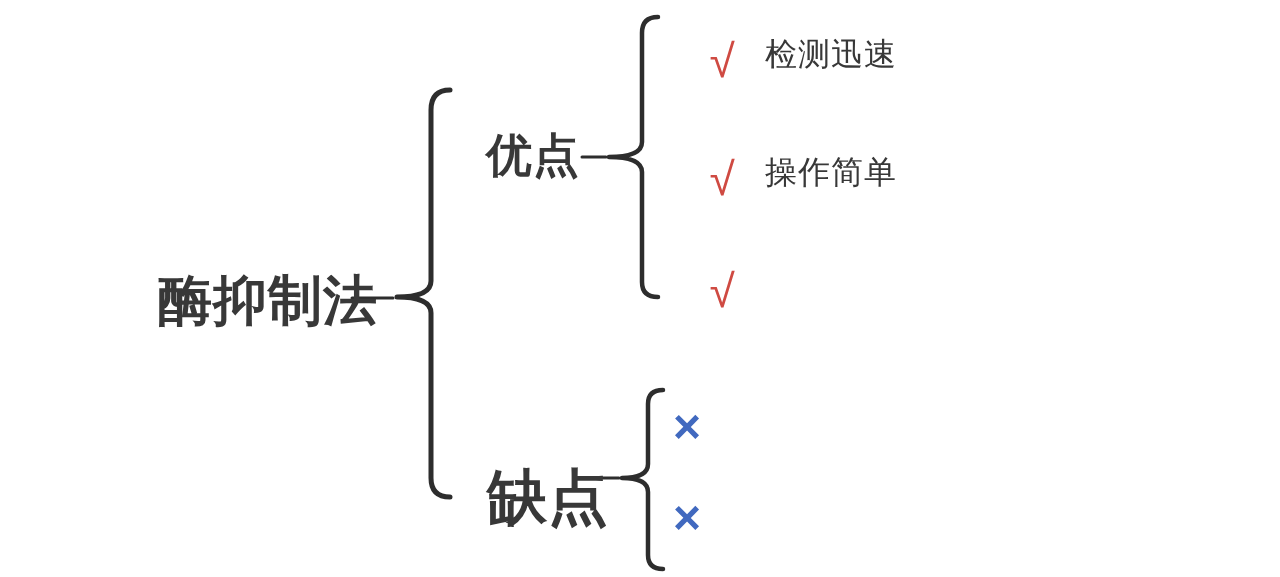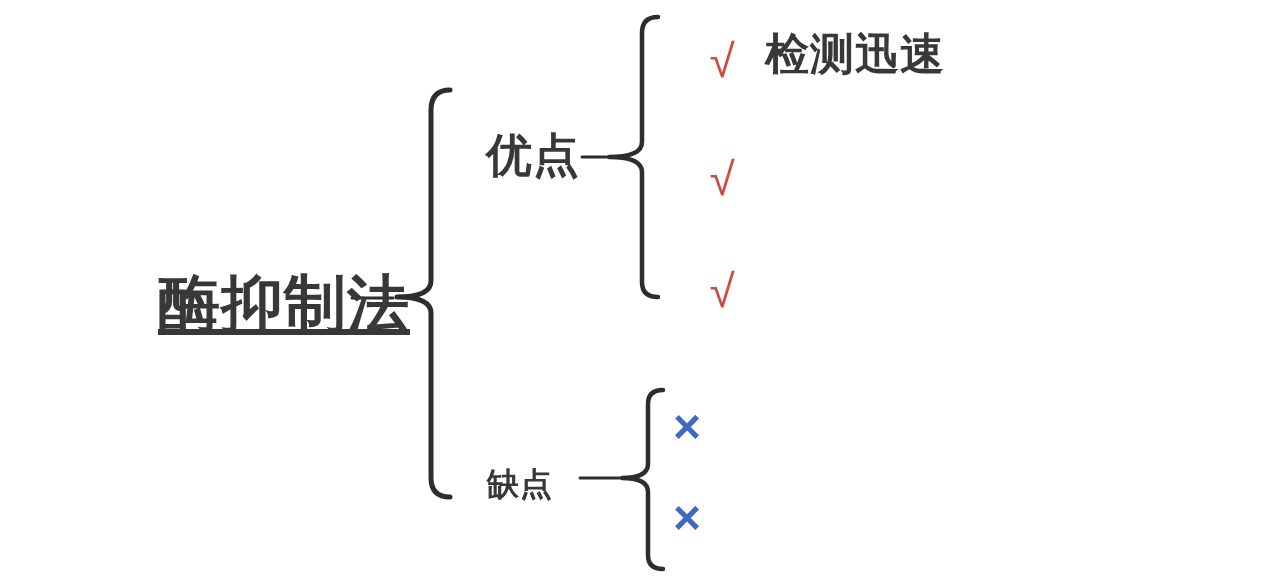--- a/index.html
+++ b/index.html
@@ -27,32 +27,31 @@
     font-weight: 700;
     color: #383838;
     line-height: 1;
     white-space: nowrap;
     letter-spacing: 1px;
     text-align: center;
   }
   .node.root {
     left: 158px;
     top: 273px;
-    font-size: 62px;
-    text-decoration: underline;
+    font-size: 54px;
   }
   .node.branch-adv {
     left: 486px;
     top: 132px;
     font-size: 46px;
   }
   .node.branch-dis {
     left: 487px;
     top: 468px;
-    font-size: 32px;
+    font-size: 60px;
   }
   .leaf {
     position: absolute;
     display: flex;
     align-items: center;
     height: 48px;
     white-space: nowrap;
   }
   .leaf .mark {
     display: inline-block;
@@ -71,22 +70,22 @@
   }
   .leaf .mark.cross {
     width: 30px;
     margin-right: 36px;
     font-size: 48px;
     color: #4169bf;
     position: relative;
     top: -2px;
   }
   .leaf .leaf-label {
-    font-size: 44px;
-    font-weight: 700;
+    font-size: 32px;
+    font-weight: 400;
     color: #383838;
     line-height: 1;
     letter-spacing: 1px;
     text-align: right;
   }
   
   .adv-1 { left: 705px; top: 30px; }
   .adv-2 { left: 705px; top: 148px; }
   .adv-3 { left: 705px; top: 260px; }
   .dis-1 { left: 672px; top: 405px; }
@@ -113,20 +112,21 @@
 
   <div class="node branch-adv">优点</div>
   <div class="node branch-dis">缺点</div>
 
   <div class="leaf adv-1">
     <span class="mark check">√</span>
     <span class="leaf-label">检测迅速</span>
   </div>
   <div class="leaf adv-2">
     <span class="mark check">√</span>
+    <span class="leaf-label">操作简单</span>
   </div>
   <div class="leaf adv-3">
     <span class="mark check">√</span>
   </div>
 
   <div class="leaf dis-1">
     <span class="mark cross">×</span>
   </div>
   <div class="leaf dis-2">
     <span class="mark cross">×</span>

